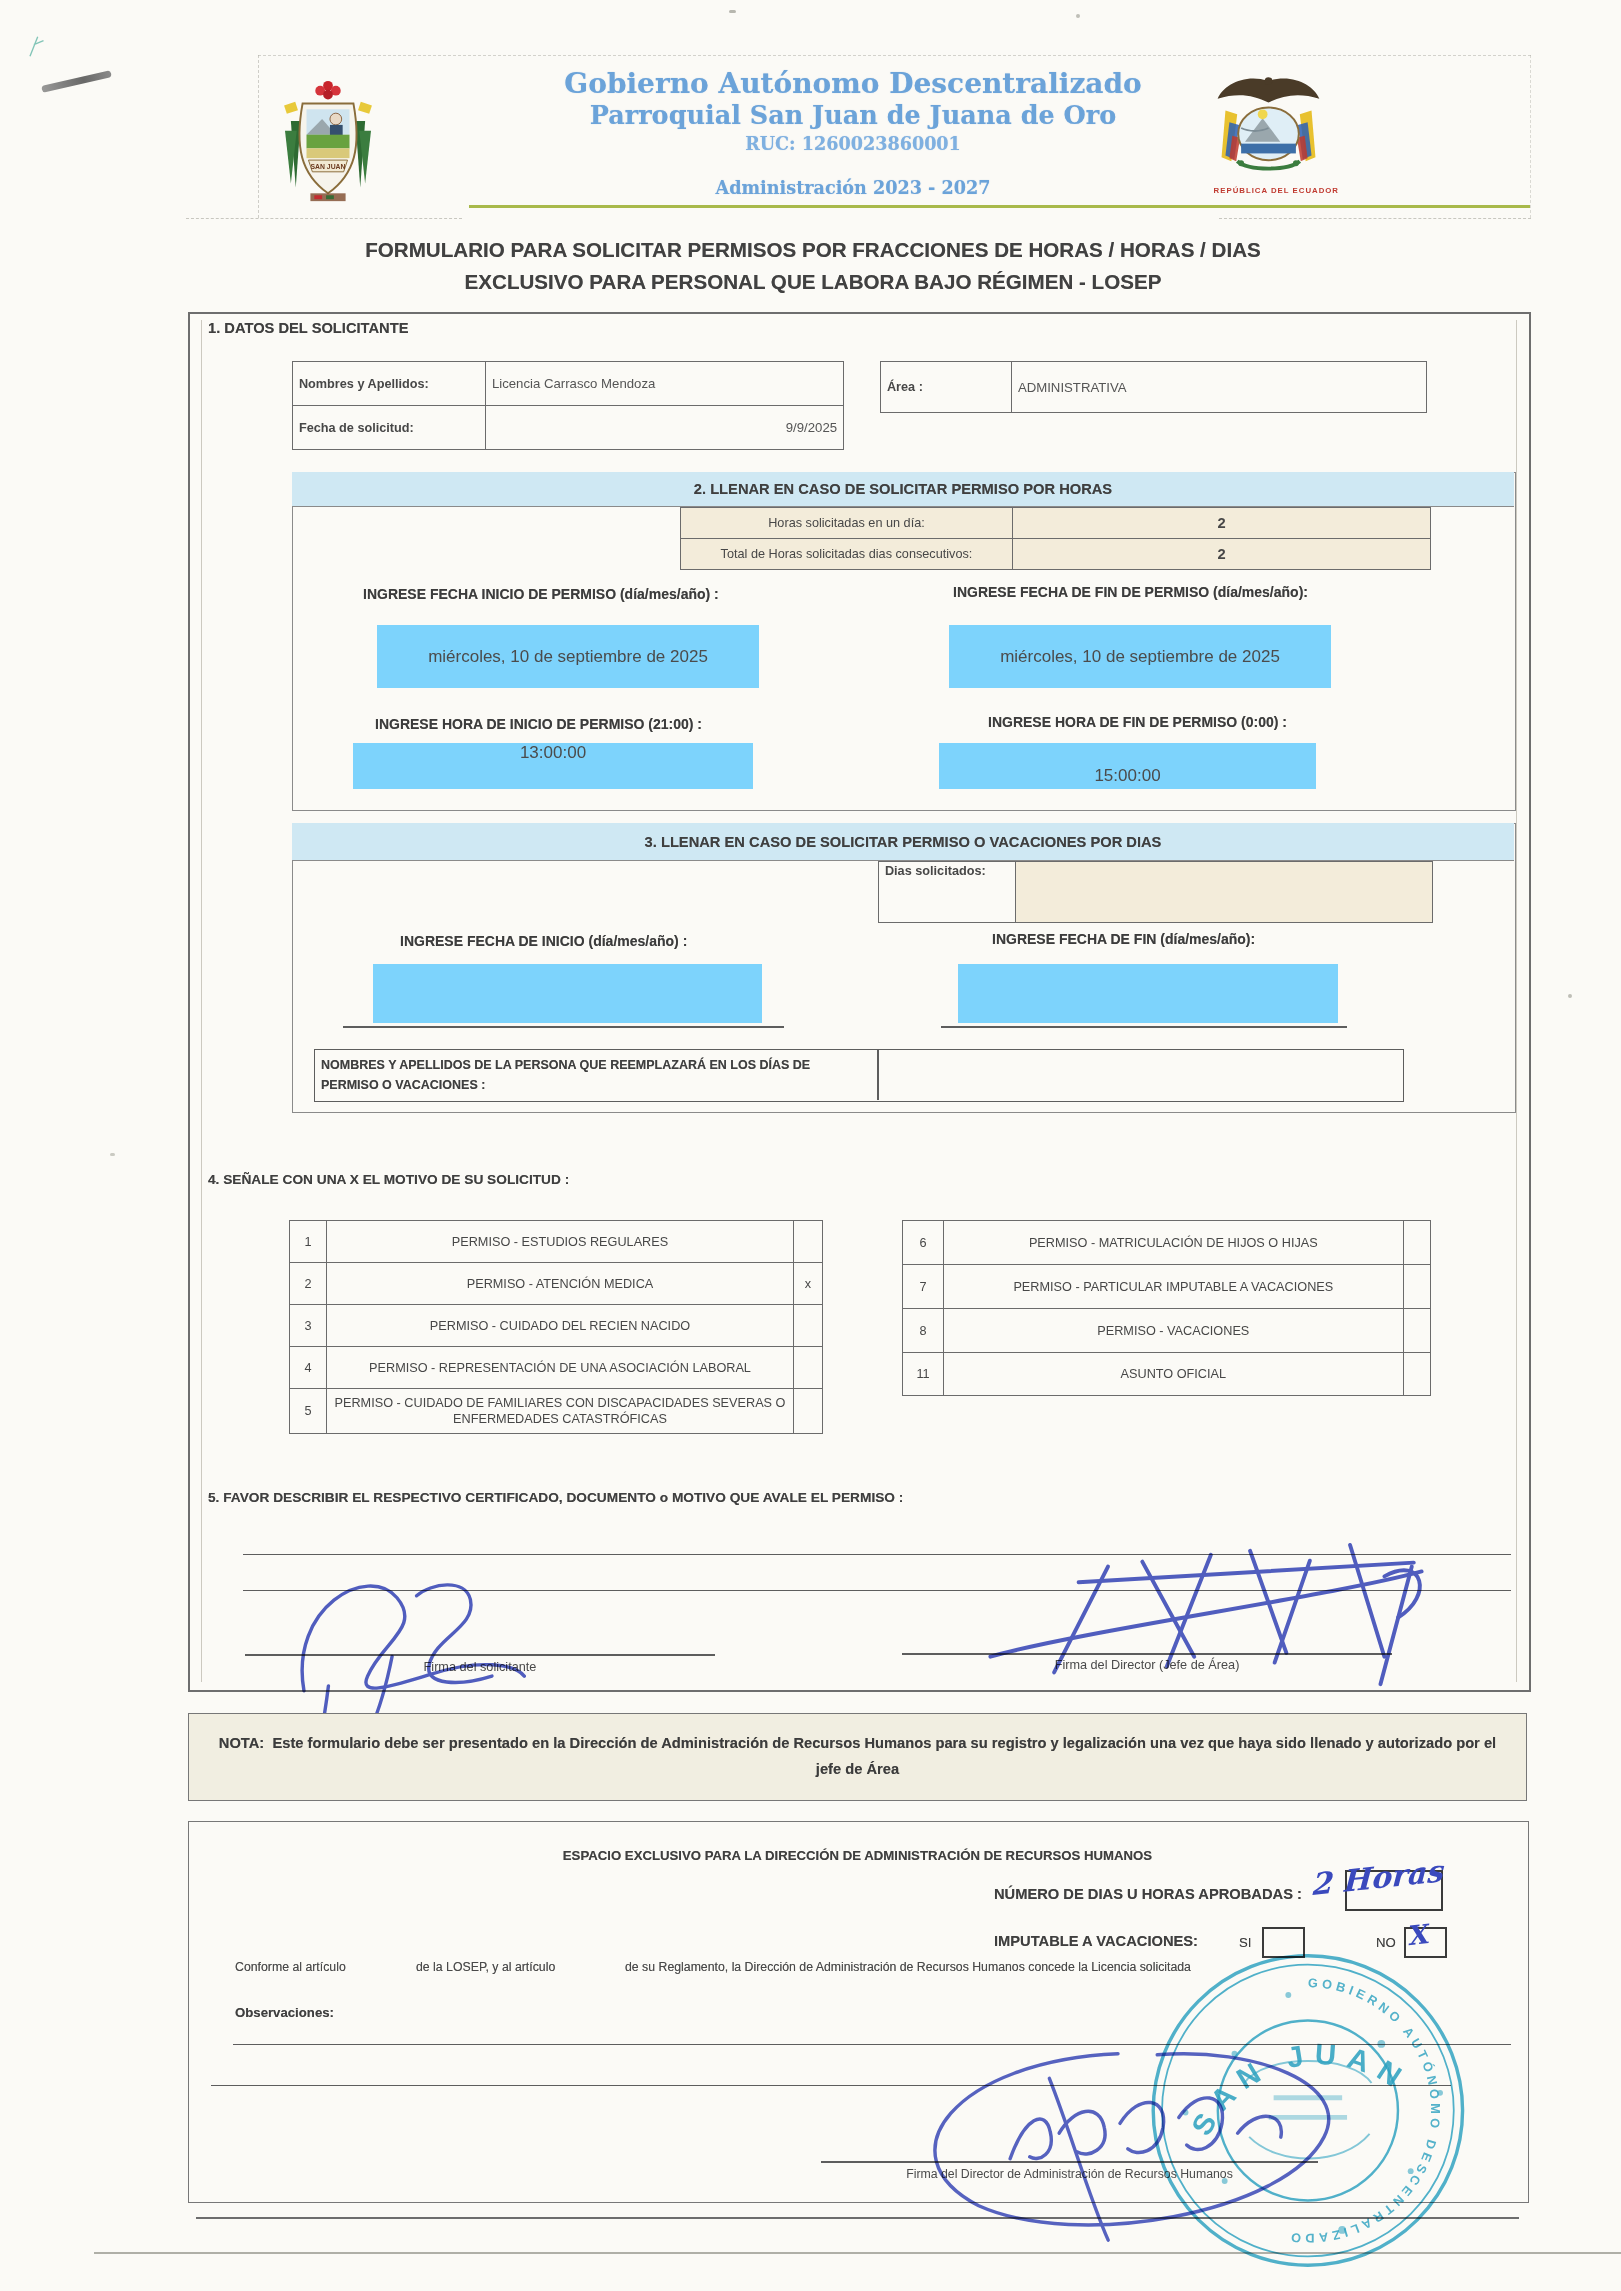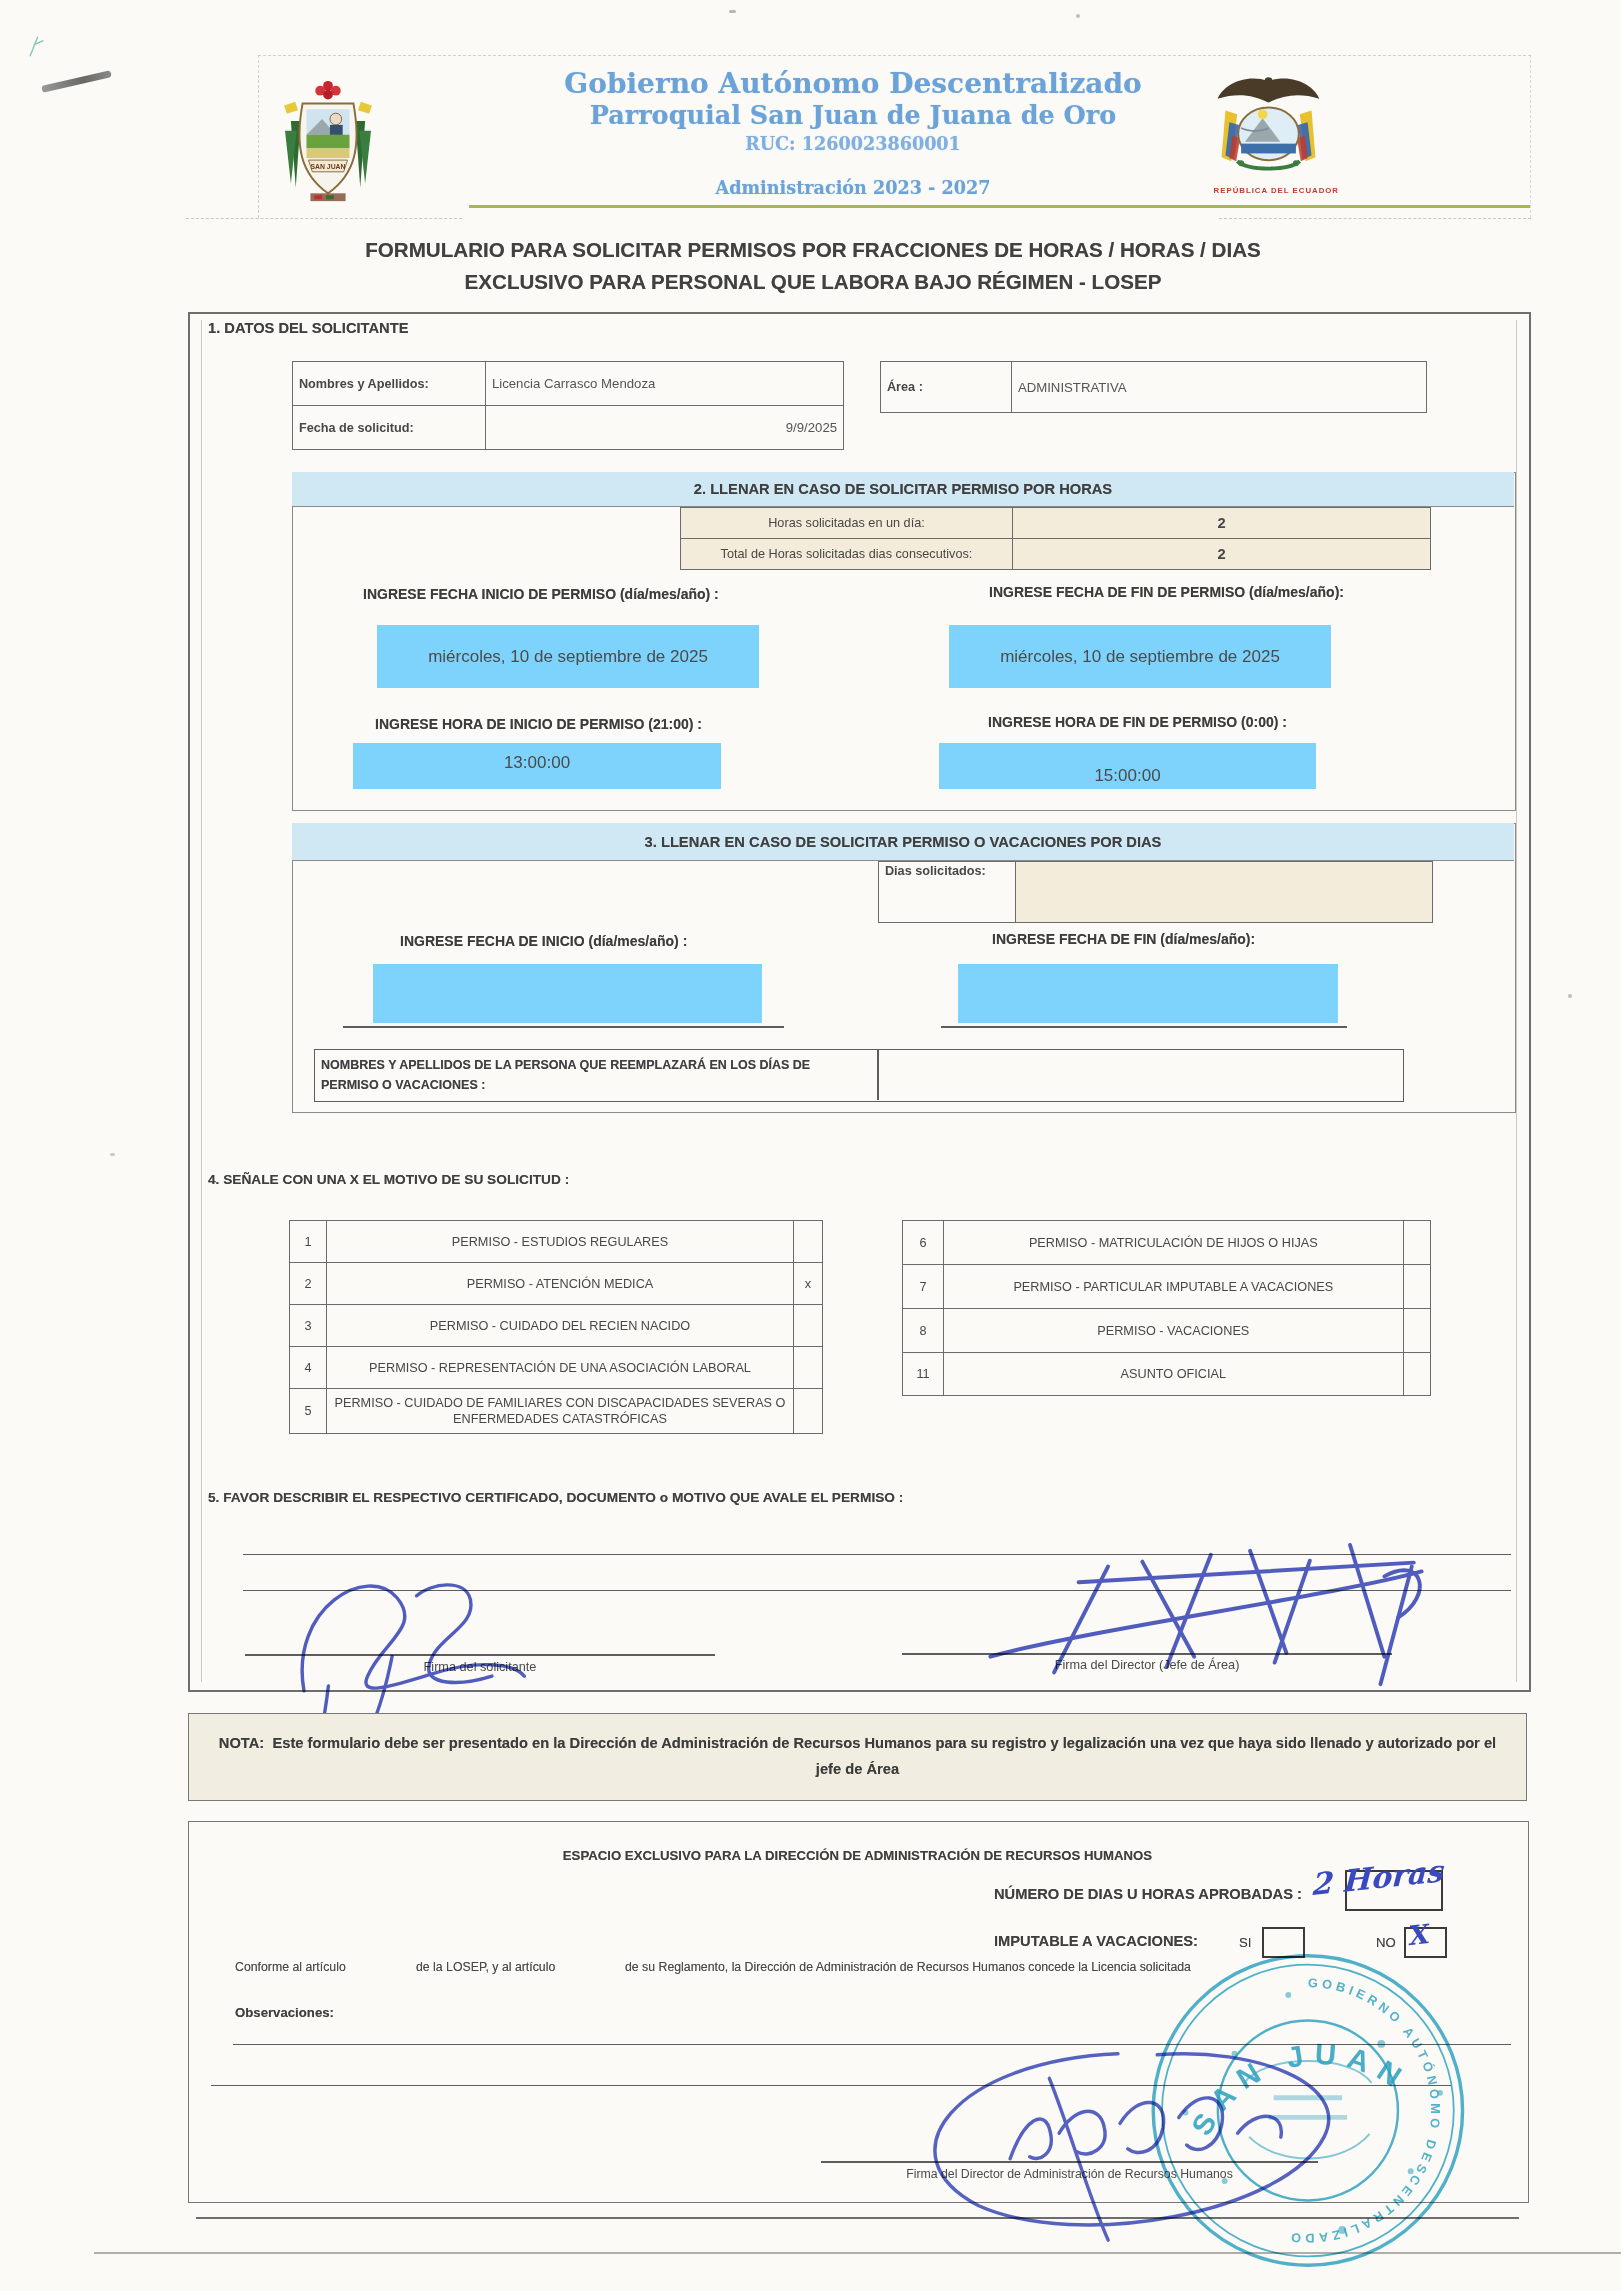--- a/index.html
+++ b/index.html
@@ -154,33 +154,33 @@
       <td class="beige center b" style="font-size:14.7px;">2</td>
     </tr>
     <tr style="height:31px;">
       <td class="beige center">Total de Horas solicitadas dias consecutivos:</td>
       <td class="beige center b" style="font-size:14.7px;">2</td>
     </tr>
   </tbody>
     </table>
 
   <div class="abs lbl-ing scan" style="left:363px;top:586px;">INGRESE FECHA INICIO DE PERMISO (día/mes/año) :</div>
-  <div class="abs lbl-ing scan" style="left:989px;top:584px;">INGRESE FECHA DE FIN DE PERMISO (día/mes/año):</div>
+  <div class="abs lbl-ing scan" style="left:953px;top:584px;">INGRESE FECHA DE FIN DE PERMISO (día/mes/año):</div>
 
   <div class="abs bluefill value-big" style="left:377px;top:625px;width:382px;height:63px;display:flex;align-items:center;justify-content:center;">
     <span>miércoles, 10 de septiembre de 2025</span>
   </div>
   <div class="abs bluefill value-big" style="left:949px;top:625px;width:382px;height:63px;display:flex;align-items:center;justify-content:center;">
     <span>miércoles, 10 de septiembre de 2025</span>
   </div>
 
   <div class="abs lbl-ing scan" style="left:375px;top:716px;">INGRESE HORA DE INICIO DE PERMISO (21:00) :</div>
   <div class="abs lbl-ing scan" style="left:988px;top:714px;">INGRESE HORA DE FIN DE PERMISO (0:00) :</div>
 
-  <div class="abs bluefill value-big" style="left:353px;top:743px;width:368px;height:46px;display:flex;align-items:center;justify-content:center;padding-bottom:6px;box-sizing:border-box;">
+  <div class="abs bluefill value-big" style="left:353px;top:743px;width:400px;height:46px;display:flex;align-items:flex-start;justify-content:center;padding-bottom:6px;box-sizing:border-box;">
     <span>13:00:00</span>
   </div>
   <div class="abs bluefill value-big" style="left:939px;top:743px;width:377px;height:46px;display:flex;align-items:flex-end;justify-content:center;padding-bottom:2.9px;box-sizing:border-box;">
     <span>15:00:00</span>
   </div>
 
   <div class="abs" style="left:292px;top:823px;width:1222px;height:288px;border:1.3px solid #8a8a8a;"></div>
   <div class="abs bar b scan" style="left:292px;top:823px;width:1222px;height:37px;font-size:14.7px;">
     <span>3. LLENAR EN CASO DE SOLICITAR PERMISO O VACACIONES POR DIAS</span>
   </div>

